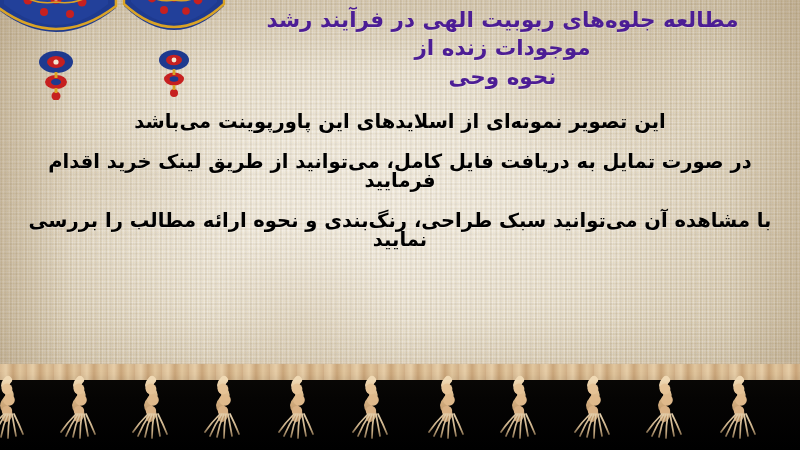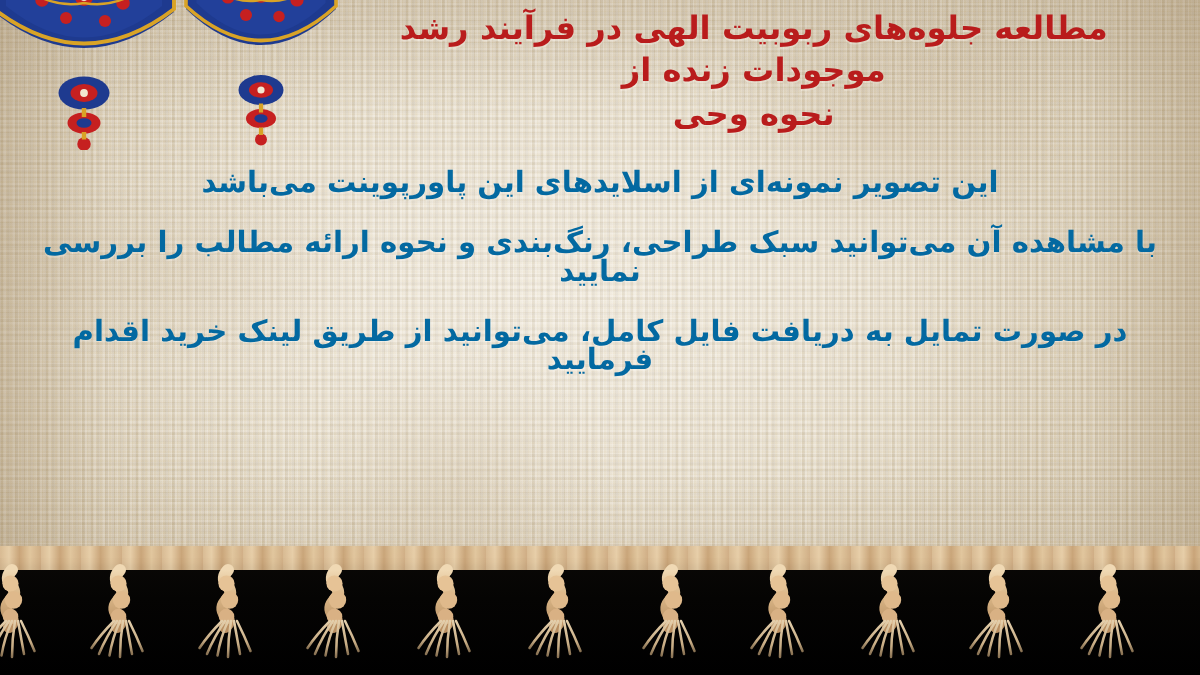--- a/index.html
+++ b/index.html
@@ -82,37 +82,37 @@
   
   .title-block {
     position: absolute;
     top: 6px;
     left: 215px;
     width: 575px;
     text-align: center;
     line-height: 1.32;
   }
   .title-line {
-    color: #b91c1c;
+    color: #4c1d95;
     font-size: 21.5px;
     font-weight: 700;
     letter-spacing: 0.1px;
     text-shadow: 0 1px 0 rgba(255,252,246,0.30);
   }
 
   
   .body-block {
     position: absolute;
     top: 112px;
     left: 28px;
     width: 744px;
     text-align: center;
   }
   .body-line {
-    color: #0369a1;
+    color: #000000;
     font-size: 19.5px;
     font-weight: 700;
     line-height: 1.0;
     margin-bottom: 20px;
     text-shadow: 0 1px 0 rgba(255,252,246,0.26);
   }
   .body-line:last-child { margin-bottom: 0; }
 
   
   .black-band {
@@ -249,22 +249,22 @@
     </g>
   </svg>
 
   <div class="title-block">
     <div class="title-line">مطالعه جلوه‌های ربوبیت الهی در فرآیند رشد موجودات زنده از</div>
     <div class="title-line">نحوه وحی</div>
   </div>
 
   <div class="body-block">
     <div class="body-line">این تصویر نمونه‌ای از اسلایدهای این پاورپوینت می‌باشد</div>
+    <div class="body-line">در صورت تمایل به دریافت فایل کامل، می‌توانید از طریق لینک خرید اقدام فرمایید</div>
     <div class="body-line">با مشاهده آن می‌توانید سبک طراحی، رنگ‌بندی و نحوه ارائه مطالب را بررسی نمایید</div>
-    <div class="body-line">در صورت تمایل به دریافت فایل کامل، می‌توانید از طریق لینک خرید اقدام فرمایید</div>
   </div>
 
   <div class="black-band"></div>
   <div class="fringe-edge-soft"></div>
   <div class="fringe-edge"></div>
 
   <svg class="tassel-row" viewBox="0 0 800 80" preserveAspectRatio="none">
     <defs>
       <linearGradient id="cord" x1="0" y1="0" x2="0" y2="1">
         <stop offset="0%" stop-color="#f0d9b4"></stop>

